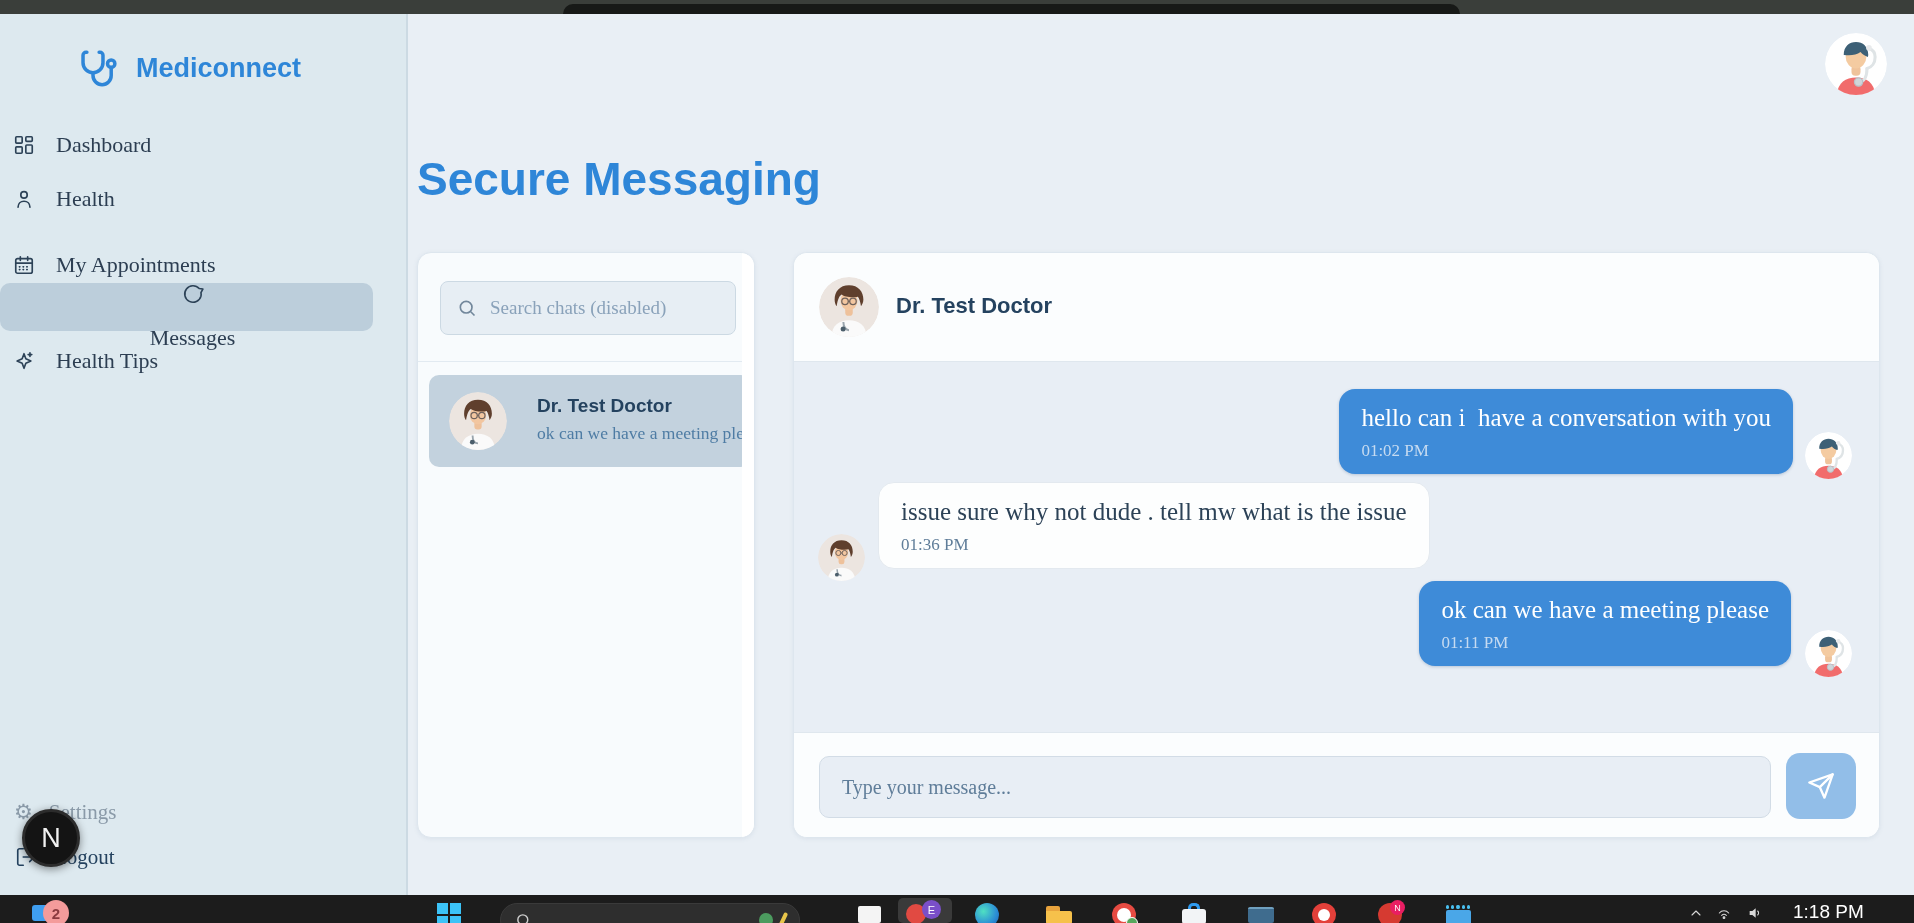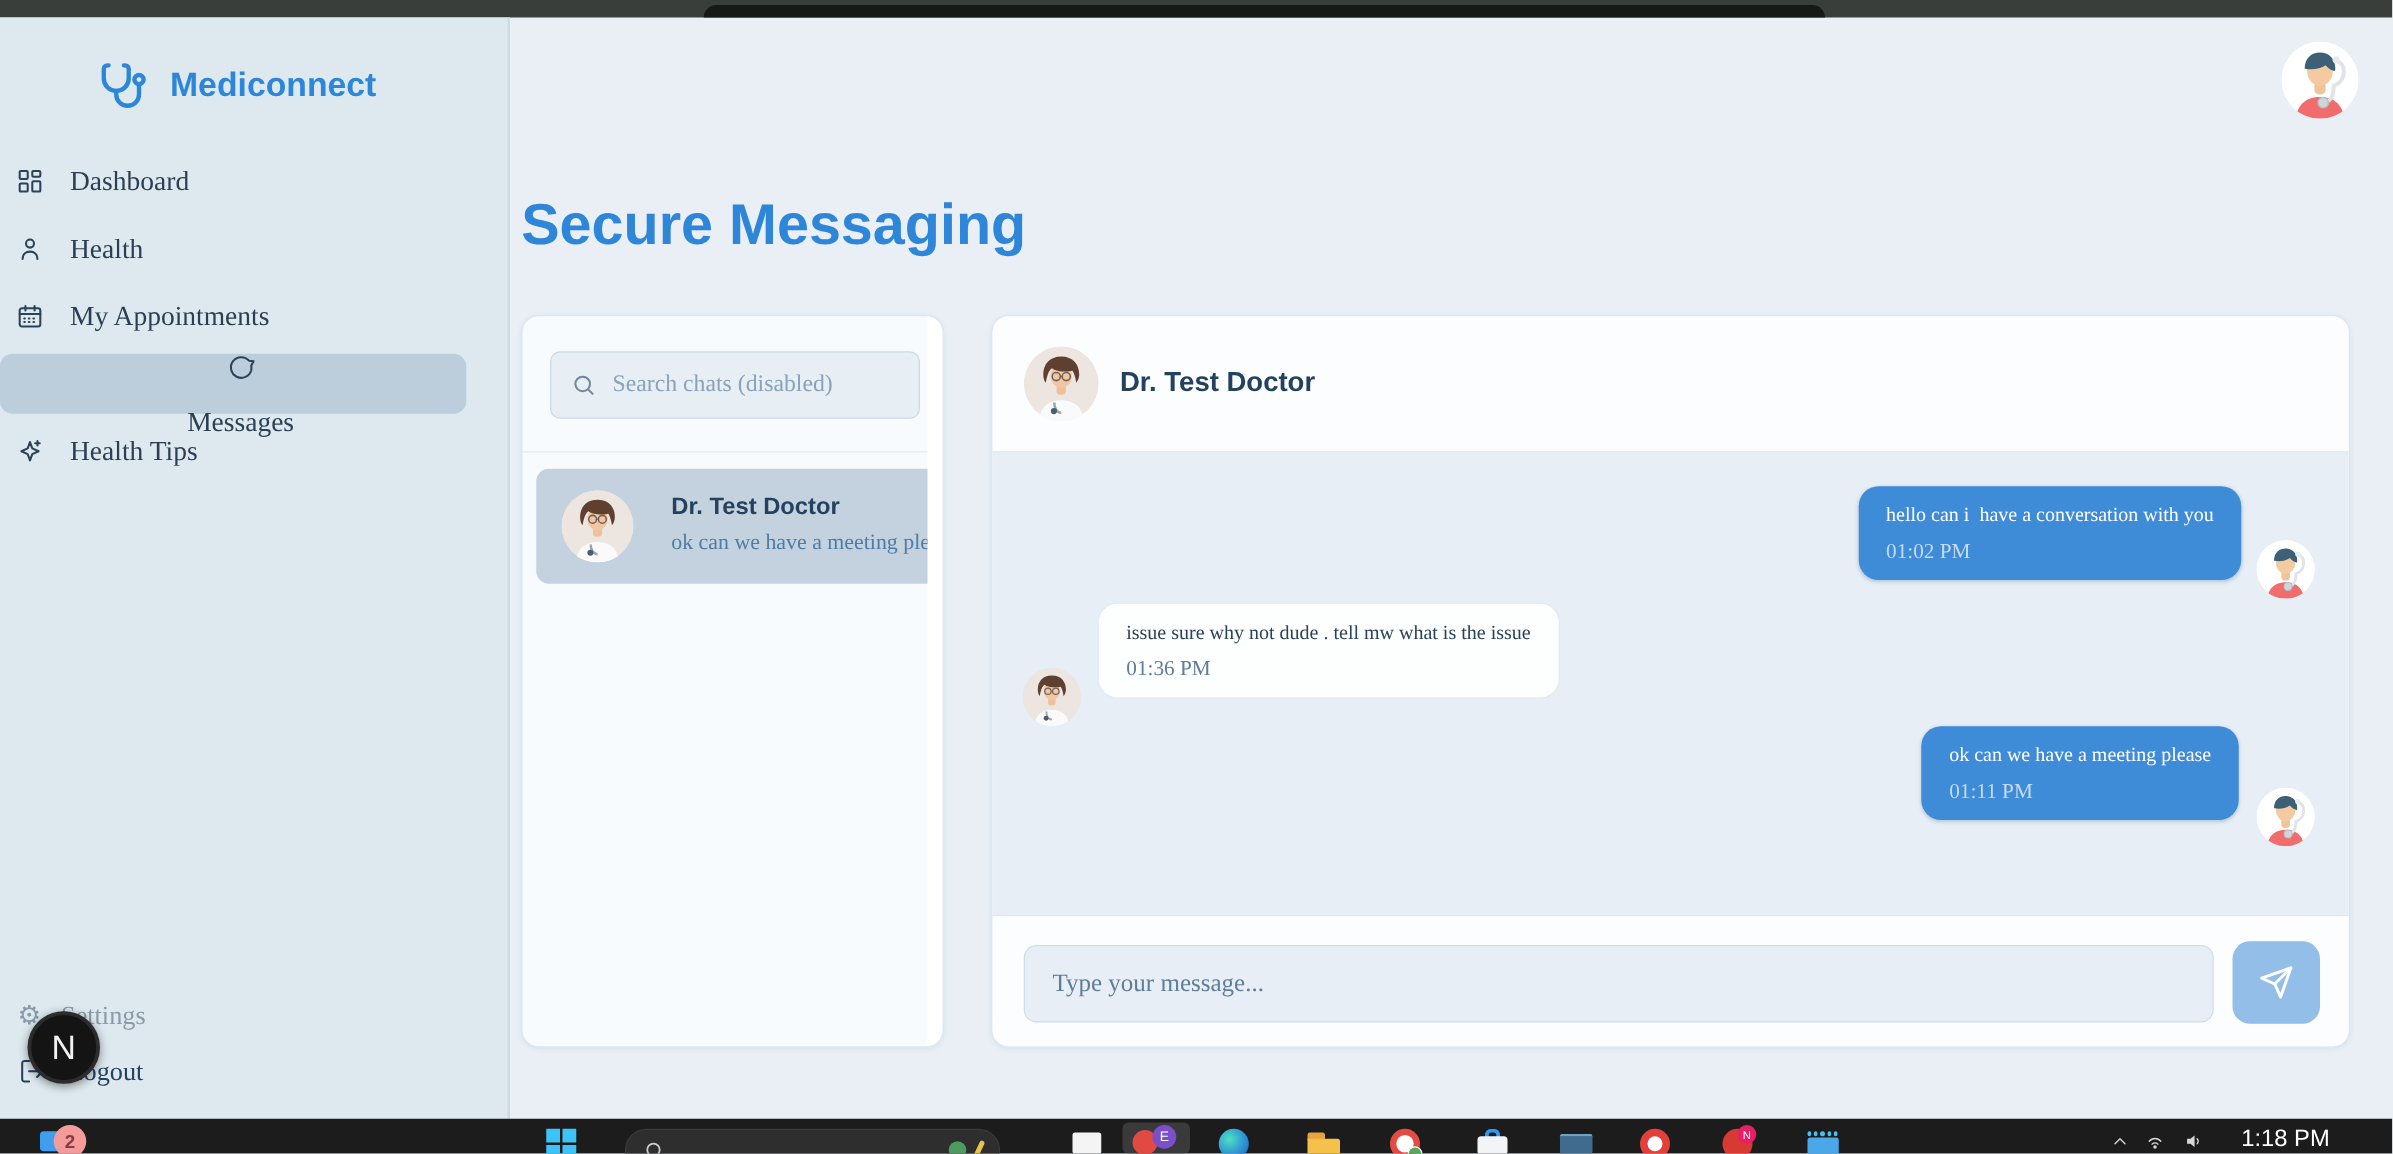--- a/index.html
+++ b/index.html
@@ -44,21 +44,21 @@
   #chat-item-preview { position:absolute; left:108px; top:48px; font-size:17.5px; color:#4e7ca4; white-space:nowrap; width:230px; overflow:hidden; }
 
   #chat-card { left:793px; top:252px; width:1087px; height:586px; overflow:hidden; background:#fbfdfe; }
   #chat-header { position:absolute; left:0; top:0; width:100%; height:108px; background:#fbfdfe; }
   #chat-header-name { position:absolute; left:102px; top:40px; font-family:"Liberation Sans", sans-serif; font-weight:bold; font-size:22px; color:#24425f; }
   #messages-area { position:absolute; left:0; top:108px; width:100%; height:372px; background:#e8eef5; border-top:1px solid #dfe7ee; border-bottom:1px solid #dfe7ee; }
 
   .bubble { position:absolute; border-radius:16px; padding:15px 22px 13px 22px; }
   .bubble-blue { background:#3e8bd8; box-shadow:0 1px 3px rgba(40,80,130,.25); }
   .bubble-white { background:#fdfefe; border:1px solid #e3e9ef; }
-  .bubble .txt { font-size:16px; white-space:pre; }
+  .bubble .txt { font-size:25px; white-space:pre; }
   .bubble-blue .txt { color:#ffffff; }
   .bubble-white .txt { color:#2c4257; }
   .bubble .time { font-size:17px; margin-top:9px; }
   .bubble-blue .time { color:#c6dbf1; }
   .bubble-white .time { color:#5f7d99; }
 
   .avatar { border-radius:50%; overflow:hidden; display:block; }
 
   #chat-footer { position:absolute; left:0; top:480px; width:100%; height:106px; background:#fbfdfe; }
   #message-input { position:absolute; left:25px; top:23px; width:952px; height:62px; background:#e8eef5; border:1px solid #d2dce6; border-radius:10px; padding:0 22px; font-family:"Liberation Serif", serif; font-size:20px; color:#41607e; outline:none; }
@@ -120,21 +120,21 @@
     <div class="nav-item" style="top:161px;">
       <span class="nav-icon">
         <svg width="22" height="22" viewBox="0 0 24 24">
             <circle cx="12" cy="7.5" r="3.5"></circle>
             <path d="M5.5 21c0-4.2 2.9-6.5 6.5-6.5s6.5 2.3 6.5 6.5"></path>
           </svg>
       </span>
       <span>Health</span>
     </div>
 
-    <div class="nav-item" style="top:215px;">
+    <div class="nav-item" style="top:227px;">
       <span class="nav-icon">
         <svg width="22" height="22" viewBox="0 0 24 24">
             <rect x="3" y="5" width="18" height="16" rx="2"></rect>
             <path d="M8 3v4M16 3v4M3 10h18"></path>
             <path d="M7 14h.5M11 14h.5M15 14h.5M7 17h.5M11 17h.5M15 17h.5"></path>
           </svg>
       </span>
       <span>My Appointments</span>
     </div>
 

